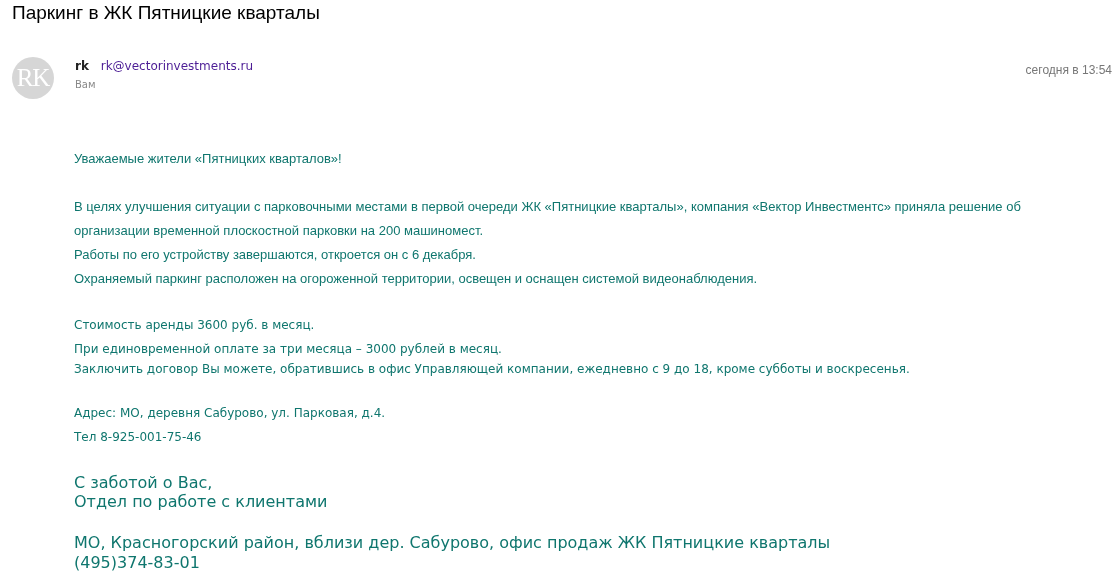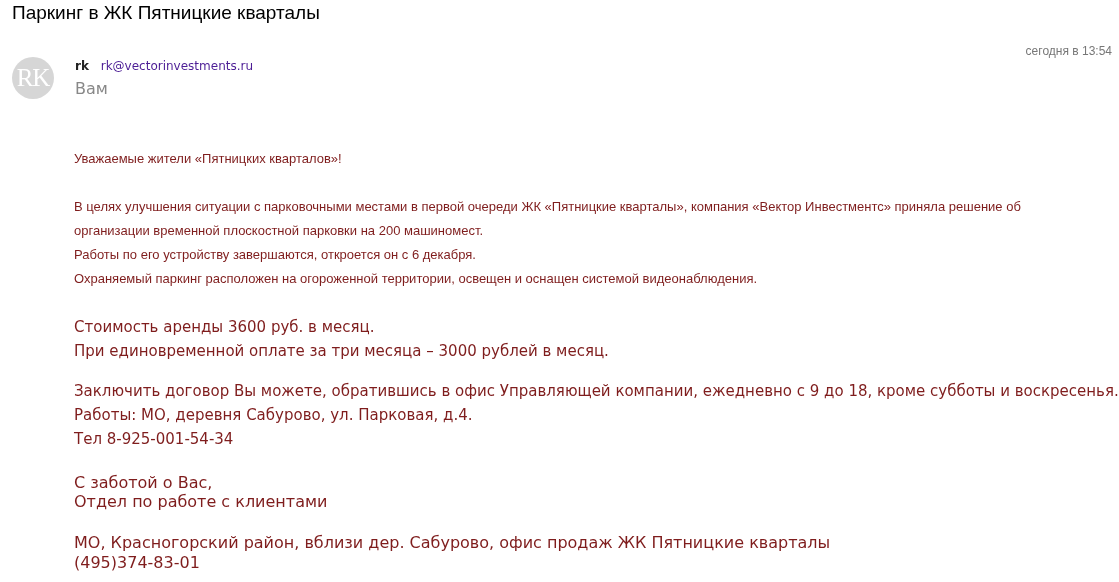--- a/index.html
+++ b/index.html
@@ -2,26 +2,26 @@
 <html><head>
 <meta charset="utf-8">
 <style>
   html, body { margin: 0; padding: 0; background: #ffffff; }
   body { width: 1119px; height: 582px; position: relative; overflow: hidden; font-family: "Liberation Sans", sans-serif; color: #000; }
   .subject { position: absolute; left: 12px; top: 2px; font-size: 19px; color: #000000; font-family: "Liberation Sans", sans-serif; }
   .avatar { position: absolute; left: 12px; top: 57px; width: 42px; height: 42px; border-radius: 50%; background: #d6d6d6; color: #fff; display: flex; align-items: center; justify-content: center; font-family: "Liberation Serif", serif; font-size: 25px; letter-spacing: -1px; }
   .sender { position: absolute; left: 75px; top: 59px; font-size: 12px; font-family: "DejaVu Sans", sans-serif; }
   .sender .name { font-weight: bold; color: #222; margin-right: 8px; }
   .sender .email { color: #4c1d95; }
-  .recipient { position: absolute; left: 75px; top: 79px; font-size: 16px; color: #888; font-family: "DejaVu Sans", sans-serif; }
-  .date { position: absolute; right: 7px; top: 44px; font-size: 12px; color: #777; font-family: "Liberation Sans", sans-serif; }
+  .recipient { position: absolute; left: 75px; top: 79px; font-size: 10px; color: #888; font-family: "DejaVu Sans", sans-serif; }
+  .date { position: absolute; right: 7px; top: 63px; font-size: 12px; color: #777; font-family: "Liberation Sans", sans-serif; }
   .body { position: absolute; left: 74px; top: 0; width: 1030px; }
-  .line { position: absolute; left: 0; white-space: nowrap; color: #7f1d1d; }
+  .line { position: absolute; left: 0; white-space: nowrap; color: #0f766e; }
   .calibri { font-family: "Liberation Sans", sans-serif; font-size: 13px; }
-  .verdana { font-family: "DejaVu Sans", sans-serif; font-size: 15px; }
+  .verdana { font-family: "DejaVu Sans", sans-serif; font-size: 12px; }
   .tahoma { font-family: "DejaVu Sans", sans-serif; font-size: 16px; }
 </style>
 </head>
 <body>
 
 <div class="subject">Паркинг в ЖК Пятницкие кварталы</div>
 
 <div class="avatar">RK</div>
 
 <div class="sender">
@@ -35,22 +35,22 @@
   <div class="line calibri" style="top:151px">Уважаемые жители «Пятницких кварталов»!</div>
 
   <div class="line calibri" style="top:199px">В целях улучшения ситуации с парковочными местами в первой очереди ЖК «Пятницкие кварталы»,  компания «Вектор Инвестментс» приняла решение об</div>
   <div class="line calibri" style="top:223px">организации временной плоскостной парковки на 200  машиномест.</div>
   <div class="line calibri" style="top:247px">Работы по его устройству завершаются, откроется он с 6 декабря.</div>
   <div class="line calibri" style="top:271px">Охраняемый паркинг расположен на огороженной территории, освещен и  оснащен системой видеонаблюдения.</div>
 
   <div class="line verdana" style="top:318px">Стоимость аренды 3600 руб. в месяц.</div>
   <div class="line verdana" style="top:342px">При единовременной оплате за три месяца – 3000 рублей в месяц.</div>
 
-  <div class="line verdana" style="top:382px">Заключить договор Вы можете, обратившись в офис Управляющей компании, ежедневно с 9 до 18, кроме субботы и воскресенья.</div>
-  <div class="line verdana" style="top:406px">Работы: МО, деревня Сабурово, ул. Парковая, д.4.</div>
-  <div class="line verdana" style="top:430px">Тел 8-925-001-54-34</div>
+  <div class="line verdana" style="top:362px">Заключить договор Вы можете, обратившись в офис Управляющей компании, ежедневно с 9 до 18, кроме субботы и воскресенья.</div>
+  <div class="line verdana" style="top:406px">Адрес: МО, деревня Сабурово, ул. Парковая, д.4.</div>
+  <div class="line verdana" style="top:430px">Тел 8-925-001-75-46</div>
 
   <div class="line tahoma" style="top:473px">С заботой о Вас,</div>
 
   <div class="line tahoma" style="top:492px">Отдел по работе с клиентами</div>
   <div class="line tahoma" style="top:533px">МО, Красногорский район, вблизи дер. Сабурово, офис продаж ЖК Пятницкие кварталы</div>
   <div class="line tahoma" style="top:553px">(495)374-83-01</div>
 </div>
 
 </body></html>

